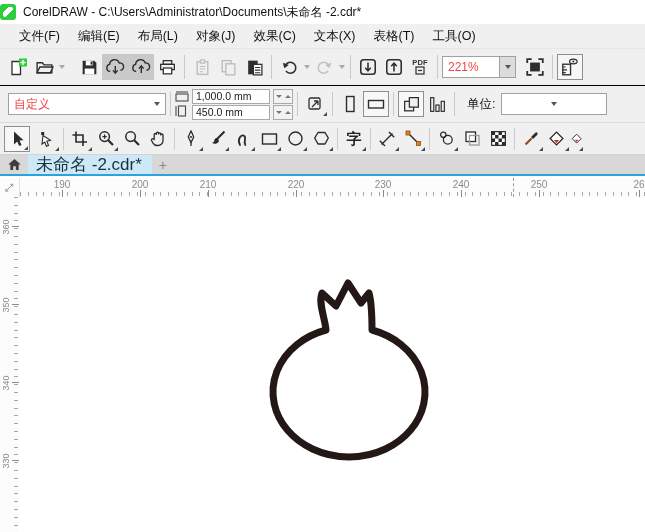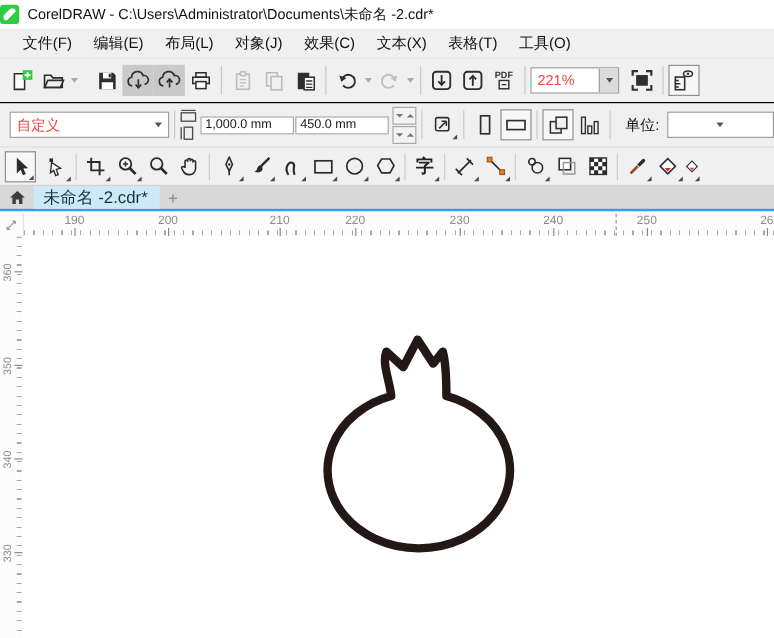--- a/index.html
+++ b/index.html
@@ -46,36 +46,36 @@
   .combo { display:flex; align-items:center; height:22px; background:#fff; border:1px solid #a0a0a0; }
   .combo .val { flex:1; padding:0 5px; font-size:12px; color:#ef4444; white-space:nowrap; overflow:hidden; }
   .combo .cbtn { width:16px; height:100%; display:flex; align-items:center; justify-content:center; }
   .zoomcombo { width:74px; height:22px; }
   .zoomcombo .cbtn { background:#dcdcdc; border-left:1px solid #a0a0a0; }
   .presetcombo { width:158px; }
   .unitscombo { width:106px;flex-direction:column; }
 
   .sizegroup { display:flex; align-items:center; gap:3px; }
   .sizeicons { display:flex; flex-direction:column; gap:3px; }
-  .fieldcol { display:flex; flex-direction:row; gap:1px; }
+  .fieldcol { display:flex; flex-direction:column; gap:1px; }
   .field { width:78px; height:15px; border:1px solid #a9a9a9; background:#fff; font-size:10.5px; display:flex; align-items:center; padding-left:3px; white-space:nowrap; }
   .spincol { display:flex; flex-direction:column; gap:1px; }
   .spin { width:20px; height:15px; border:1px solid #a9a9a9; background:#f3f3f3; display:flex; align-items:center; justify-content:center; gap:3px; }
   .spin i { display:block; width:0; height:0; }
   .spin .dn { border-left:3px solid transparent; border-right:3px solid transparent; border-top:3.5px solid #777; }
   .spin .up { border-left:3px solid transparent; border-right:3px solid transparent; border-bottom:3.5px solid #777; }
   .unitlabel { font-size:12.5px; color:#111; margin:0 6px 0 8px; white-space:nowrap; }
 
   
   .txtglyph { font-size:15px; font-weight:bold; color:#222; line-height:1; }
 
   
   .tabrow { position:absolute; top:155px; left:0; width:645px; height:21px; background:#d8d8d8; display:flex; align-items:stretch; border-bottom:2px solid #2ba3df; }
   .hometab { width:28px; display:flex; align-items:center; justify-content:center; }
-  .doctab { min-width:92px; padding:0 10px 0 8px; background:#cde9f8; display:flex; align-items:center; font-size:14px; color:#16323e; white-space:nowrap; }
+  .doctab { min-width:92px; padding:0 10px 0 8px; background:#cde9f8; display:flex; align-items:center; font-size:17px; color:#16323e; white-space:nowrap; }
   .newtab { width:22px; display:flex; align-items:center; justify-content:center; color:#8a8a8a; font-size:14px; }
 
   
   .corner { position:absolute; top:178px; left:0; width:20px; height:19px; background:#fcfcfc; display:flex; align-items:center; justify-content:center; border-right:1px solid #e2e2e2; }
   .hruler { position:absolute; top:178px; left:20px; width:625px; height:19px; background:#fcfcfc; overflow:hidden; }
   .hruler::after { content:""; position:absolute; left:0; right:0; bottom:1px; height:4px;
     background-image:repeating-linear-gradient(to right, #a8a8a8 0 1px, transparent 1px 7.8px); }
   .hlabel { position:absolute; top:1px; width:22px; text-align:center; font-size:10px; color:#8b8b8b; }
   .hlabel::after { content:""; position:absolute; left:50%; top:11px; width:1px; height:7px; background:#8b8b8b; }
   .pagemark { position:absolute; top:0; bottom:0; left:493px; width:0; border-left:1px dashed #9a9a9a; }
@@ -461,21 +461,21 @@
   </div>
 
   <div class="corner">
     <svg width="13" height="13" viewBox="0 0 16 16">
       <path d="M3.5 12.5L12 4M3.5 12.5v-3M3.5 12.5h3M12 4H9M12 4v3" fill="none" stroke="#949494" stroke-width="1.2"></path>
     </svg>
   </div>
   <div class="hruler">
     <span class="hlabel" style="left:31px">190</span>
     <span class="hlabel" style="left:109px">200</span>
-    <span class="hlabel" style="left:202px">210</span>
+    <span class="hlabel" style="left:177px">210</span>
     <span class="hlabel" style="left:265px">220</span>
     <span class="hlabel" style="left:352px">230</span>
     <span class="hlabel" style="left:430px">240</span>
     <span class="hlabel" style="left:508px">250</span>
     <span class="hlabel" style="left:608px">26</span>
     <div class="pagemark"></div>
   </div>
   <div class="vruler">
     <span class="vlabel" style="top:25px">360</span>
     <span class="vlabel" style="top:103px">350</span>

